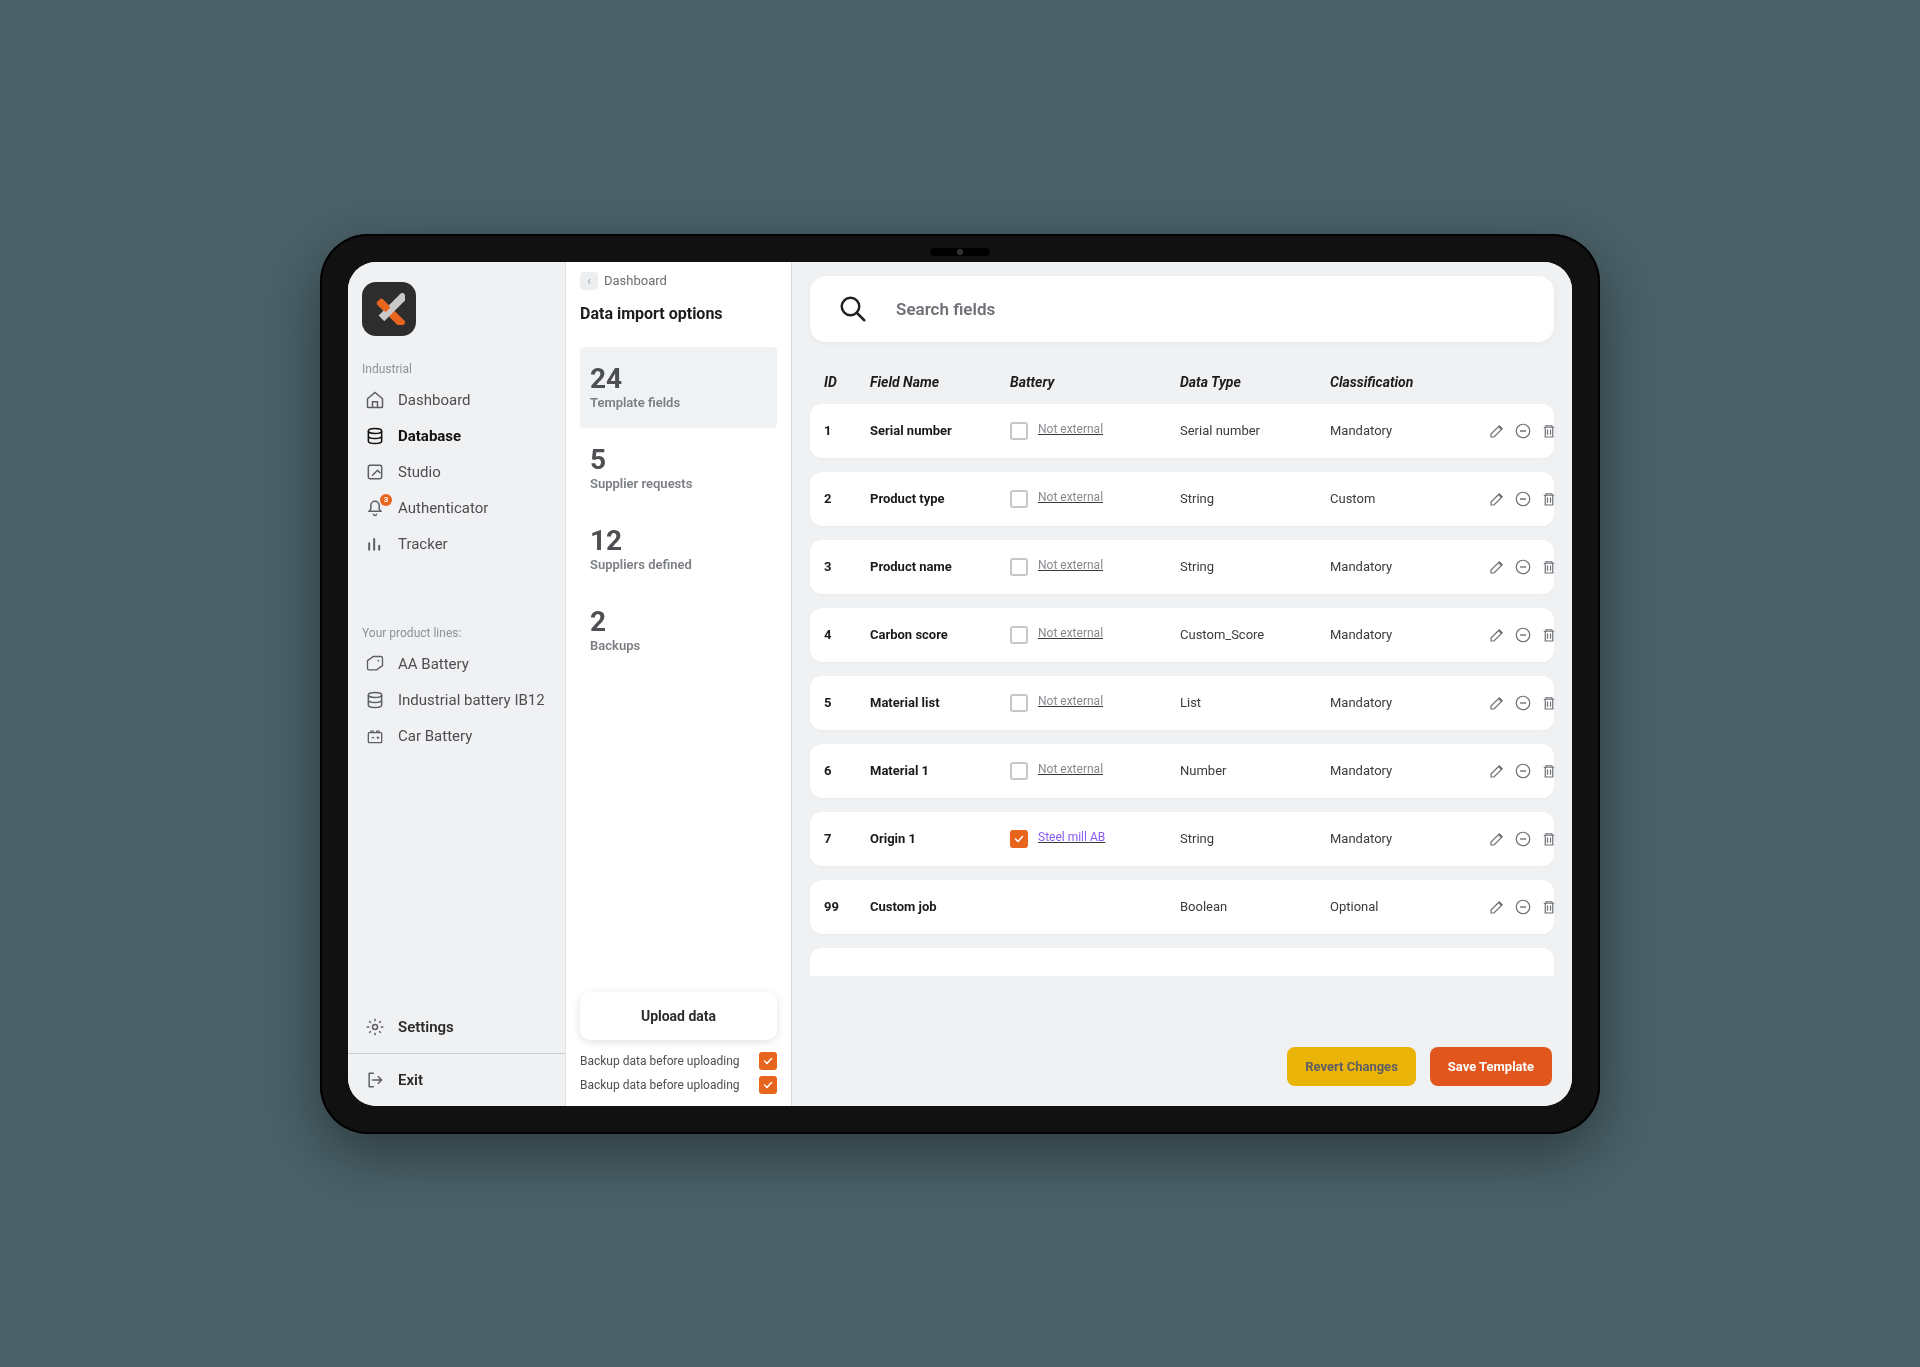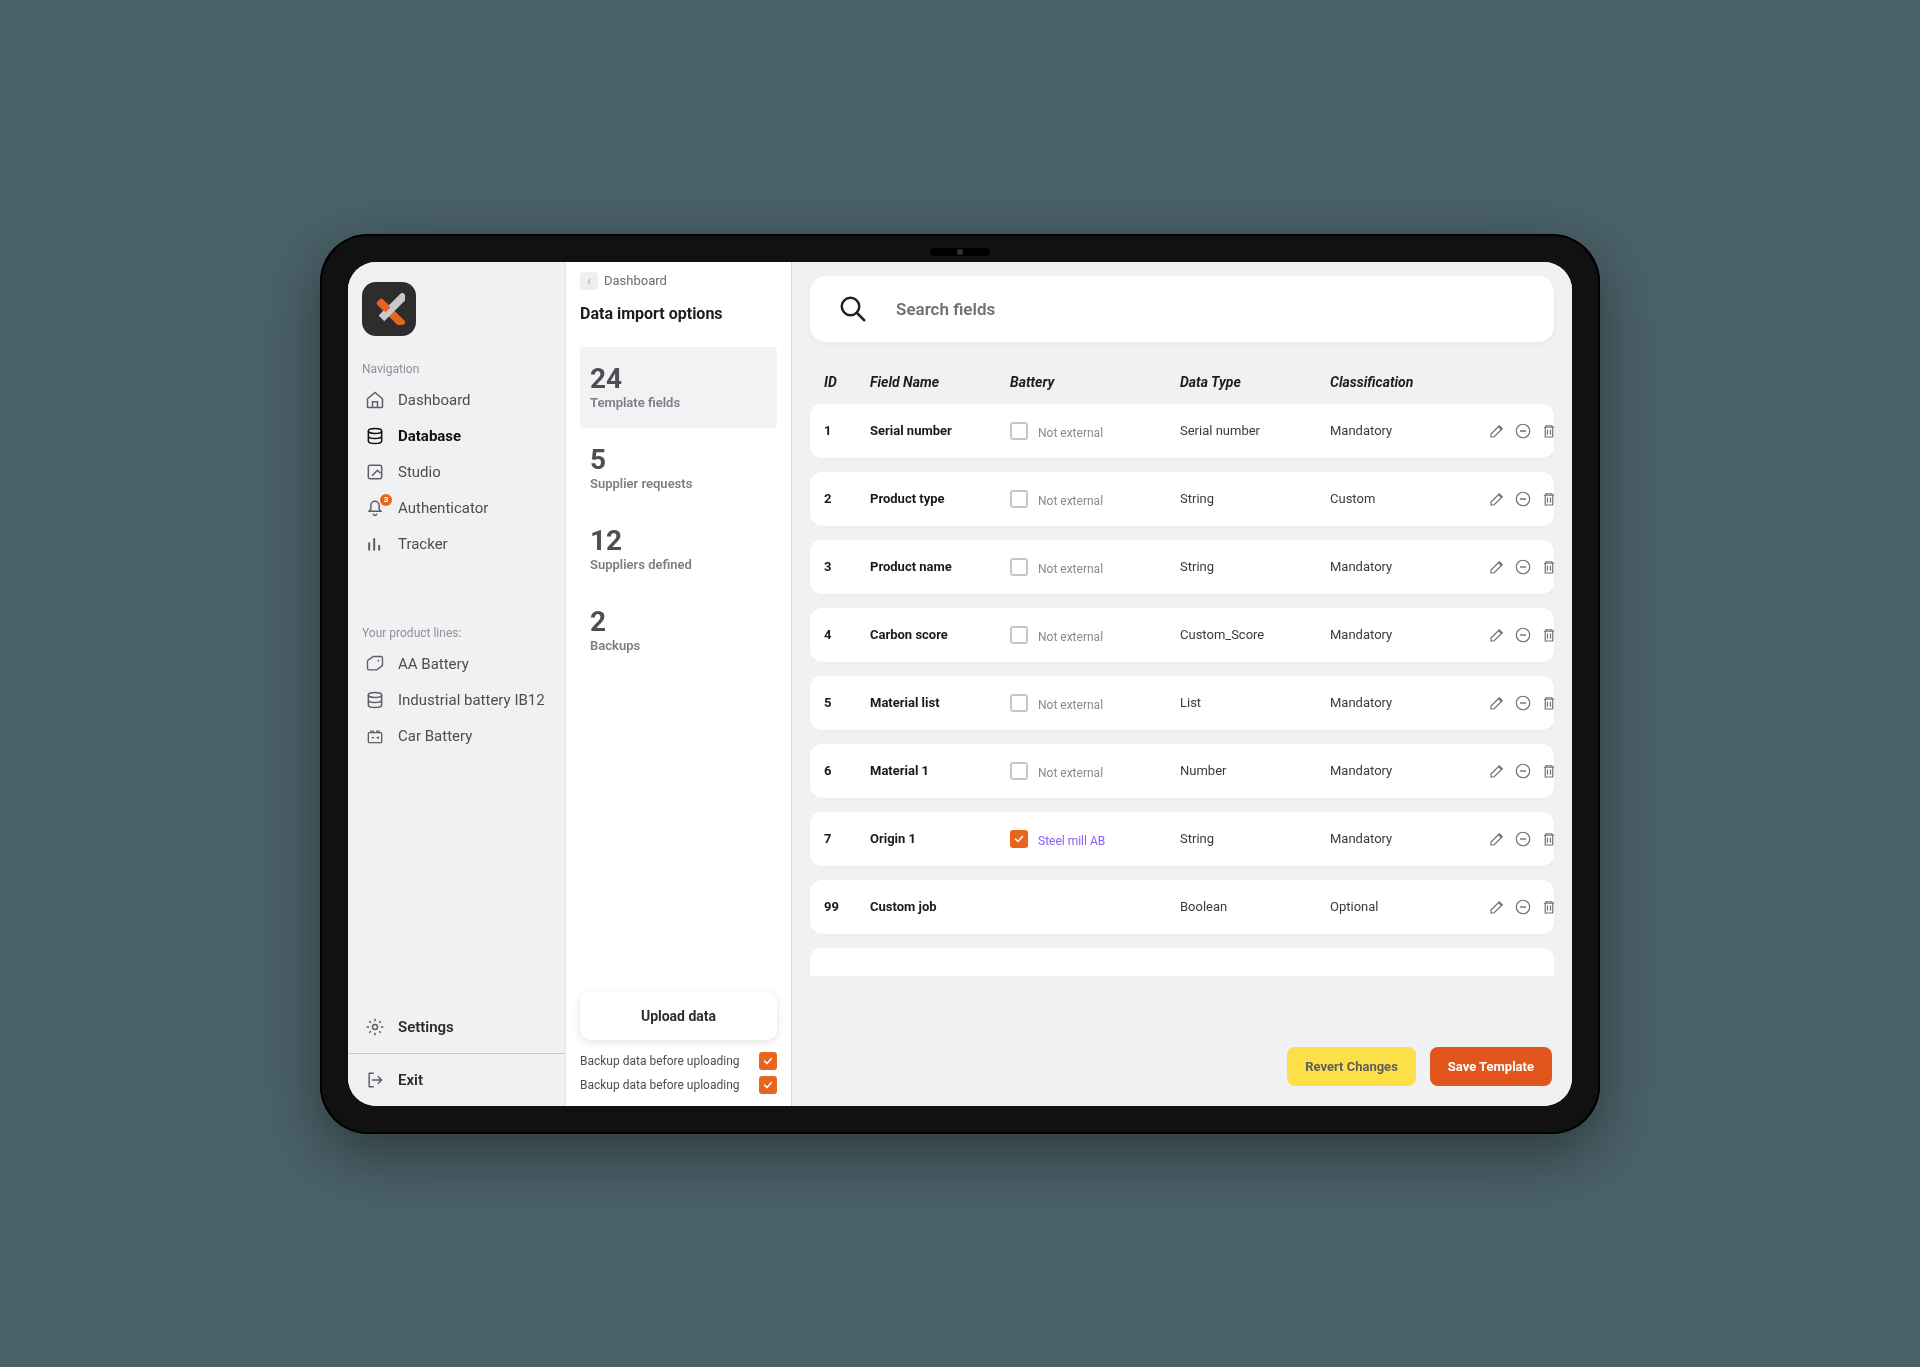--- a/index.html
+++ b/index.html
@@ -217,21 +217,21 @@
       background: #fff;
       border-radius: 12px;
       padding: 18px 14px;
       margin-bottom: 14px;
       font-size: 13px;
       color: #3a3b3e;
       box-shadow: 0 1px 3px rgba(0,0,0,.03);
     }
     .row .cid { font-weight: 700; color: #1a1a1a; }
     .row .cname { font-weight: 700; color: #1a1a1a; font-size: 13px; }
-    .sup-cell { display: flex; align-items: flex-end; gap: 10px; }
+    .sup-cell { display: flex; align-items: flex-start; gap: 10px; text-decoration: underline; }
     .sup-chk {
       width: 18px; height: 18px;
       border: 2px solid #c5c7cb;
       border-radius: 3px;
       display: inline-flex;
       align-items: center;
       justify-content: center;
       flex-shrink: 0;
     }
     .sup-chk.checked { background: #e8651e; border-color: #e8651e; color: #fff; }
@@ -251,21 +251,21 @@
       padding: 16px 20px 20px 20px;
     }
     .btn {
       border: none;
       border-radius: 8px;
       padding: 12px 18px;
       font-size: 13px;
       font-weight: 700;
       cursor: pointer;
     }
-    .btn.secondary { background: #fde047; color: #5d5f63; }
+    .btn.secondary { background: #eab308; color: #5d5f63; }
     .btn.primary { background: #e0561c; color: #fff; }
     svg { display: block; }
   </style>
 </head>
 <body>
 
 <svg width="0" height="0" style="position:absolute">
   <defs>
     <g id="i-home">
         <path d="M3 10.5 L12 3 L21 10.5 V20 a1 1 0 0 1 -1 1 H4 a1 1 0 0 1 -1 -1 Z M9 21 V14 H15 V21" fill="none" stroke="currentColor" stroke-width="1.8"></path>
@@ -324,21 +324,21 @@
   <div class="screen">
 
     <div class="sidebar">
       <div class="logo">
         <svg viewBox="0 0 24 24">
           <rect x="3" y="10" width="25" height="6" transform="rotate(45 12 12)" fill="#e8651e"></rect>
           <rect x="3" y="10" width="25" height="6" transform="rotate(-45 12 12)" fill="#c9c9c9"></rect>
           <rect x="2" y="10.5" width="10" height="5" transform="rotate(45 12 12)" fill="#e8651e"></rect>
         </svg>
       </div>
-      <div class="nav-label">Navigation</div>
+      <div class="nav-label">Industrial</div>
 
       <div class="nav-item">
         <span class="nav-icon">
             <svg viewBox="0 0 24 24" width="20" height="20">
               <use href="#i-home"></use>
             </svg>
           </span>
         <span>Dashboard</span>
       </div>
       <div class="nav-item active">

